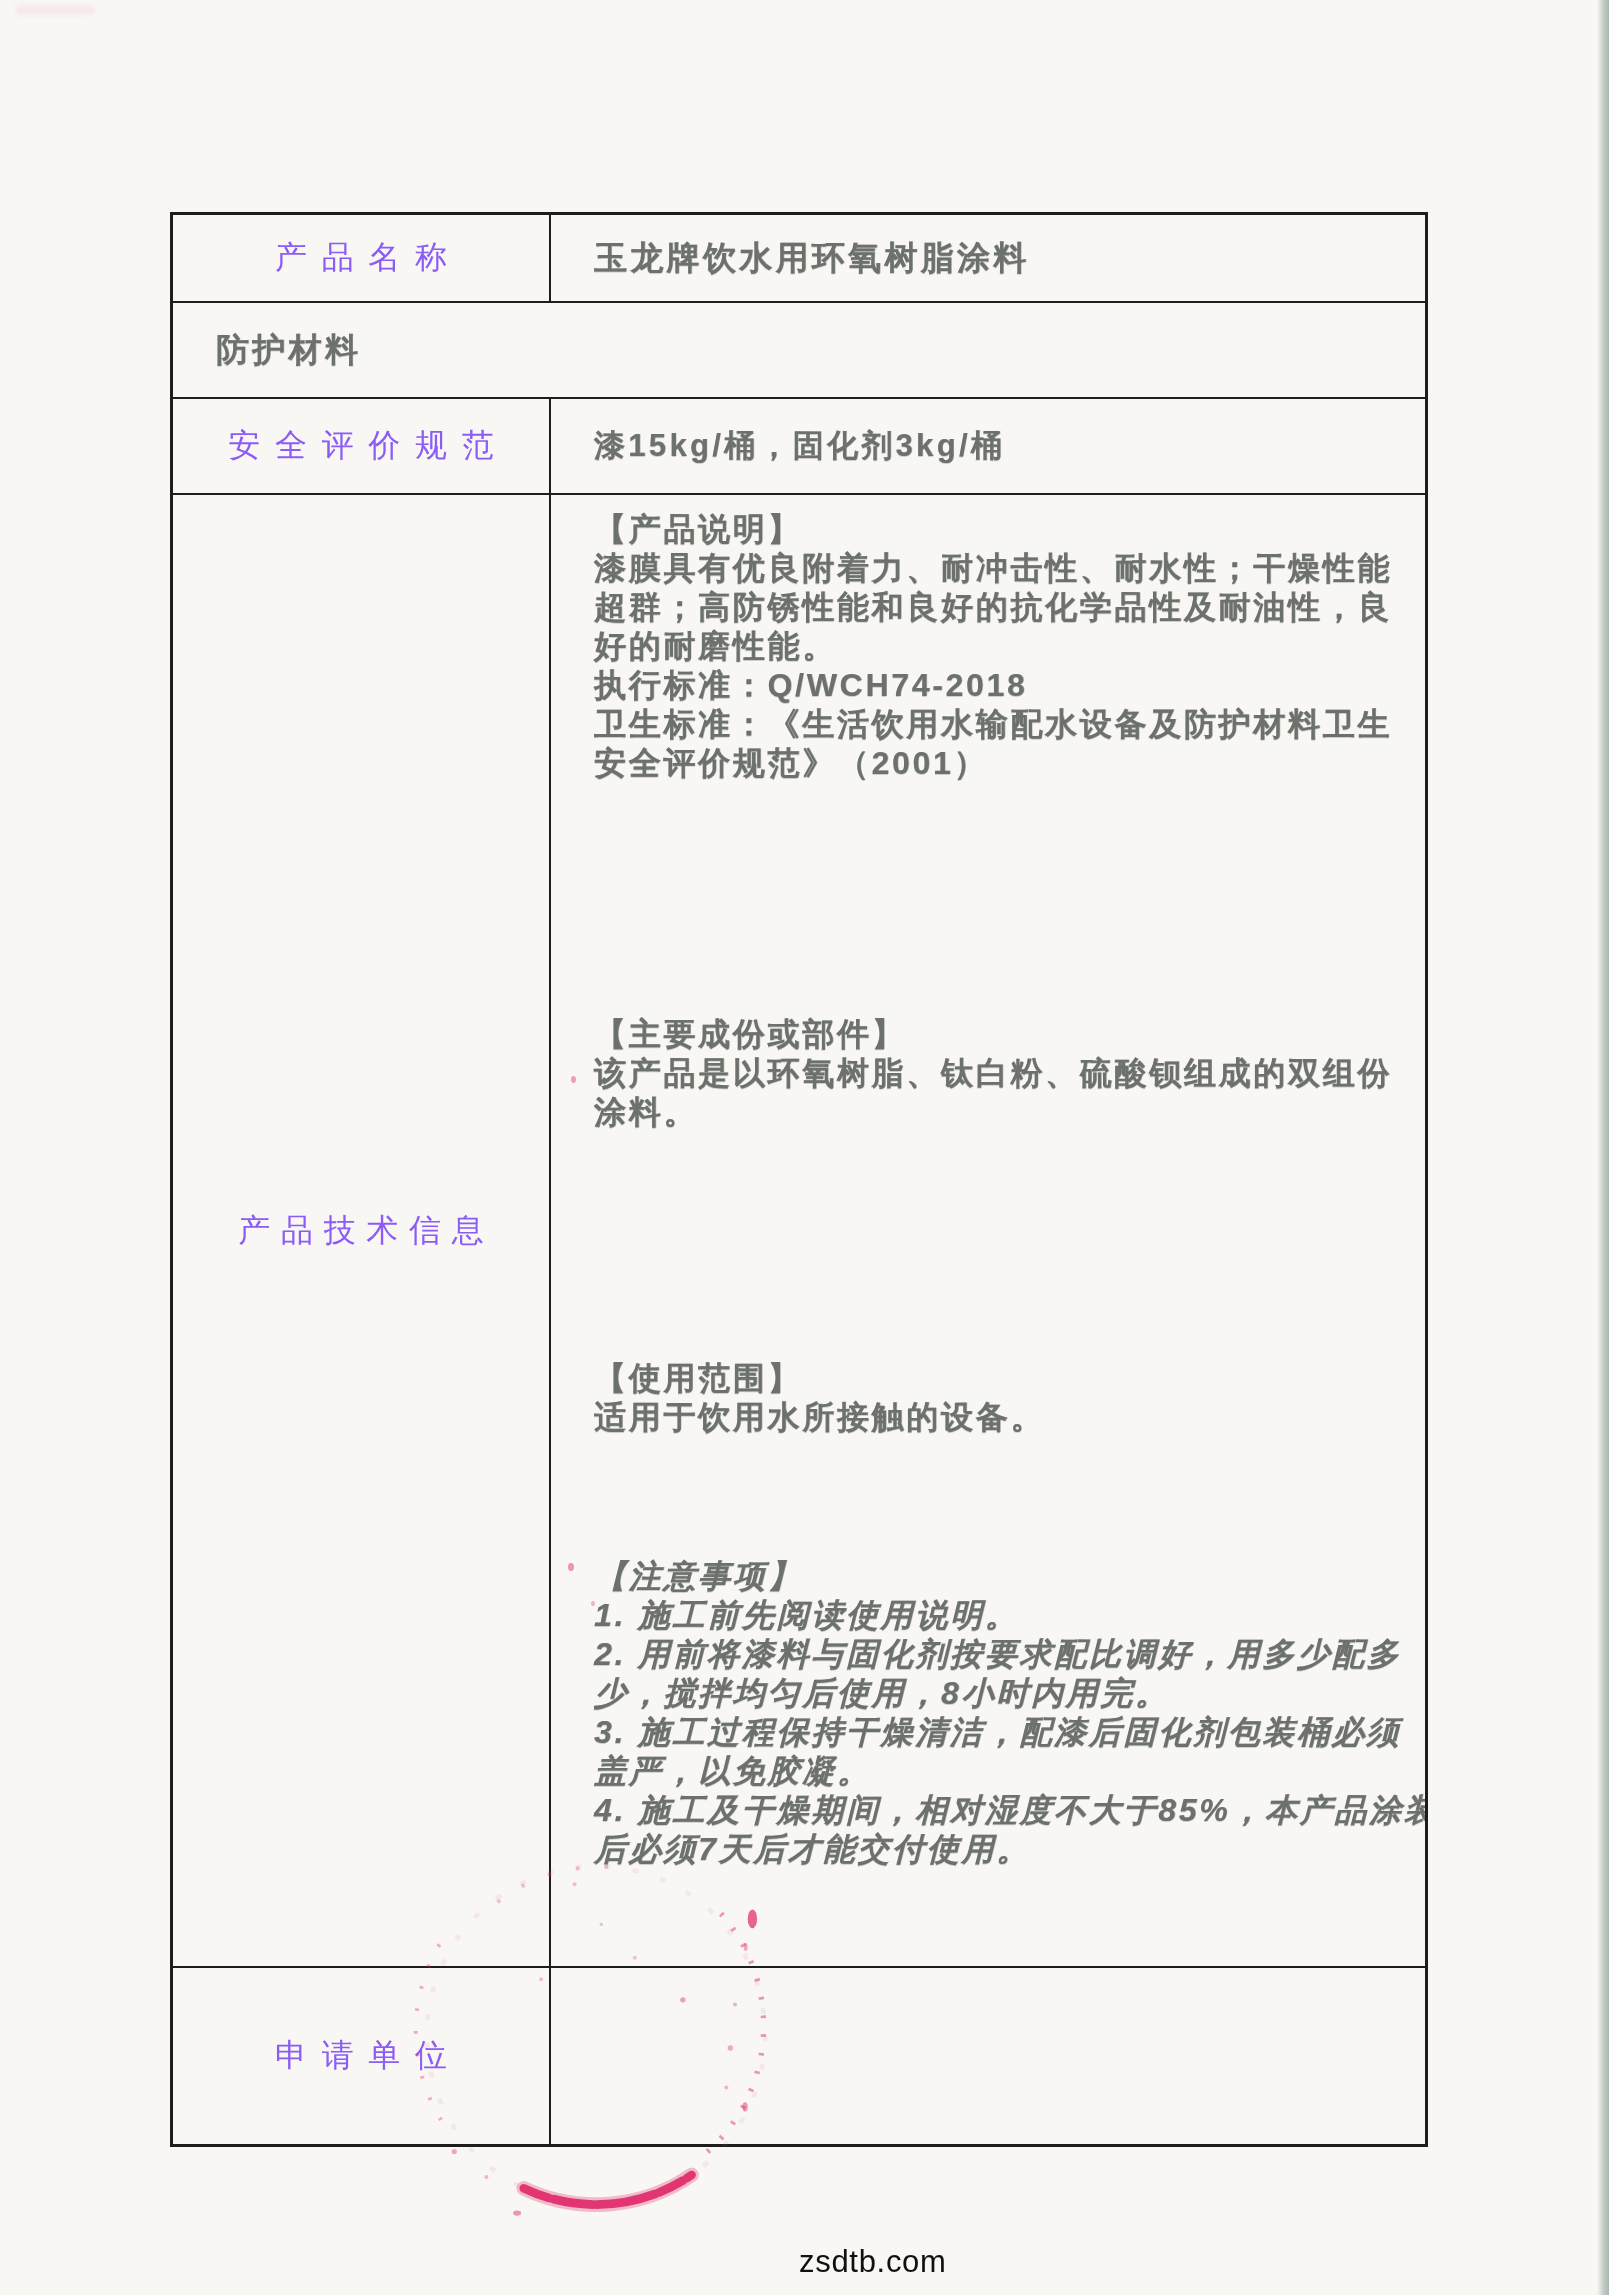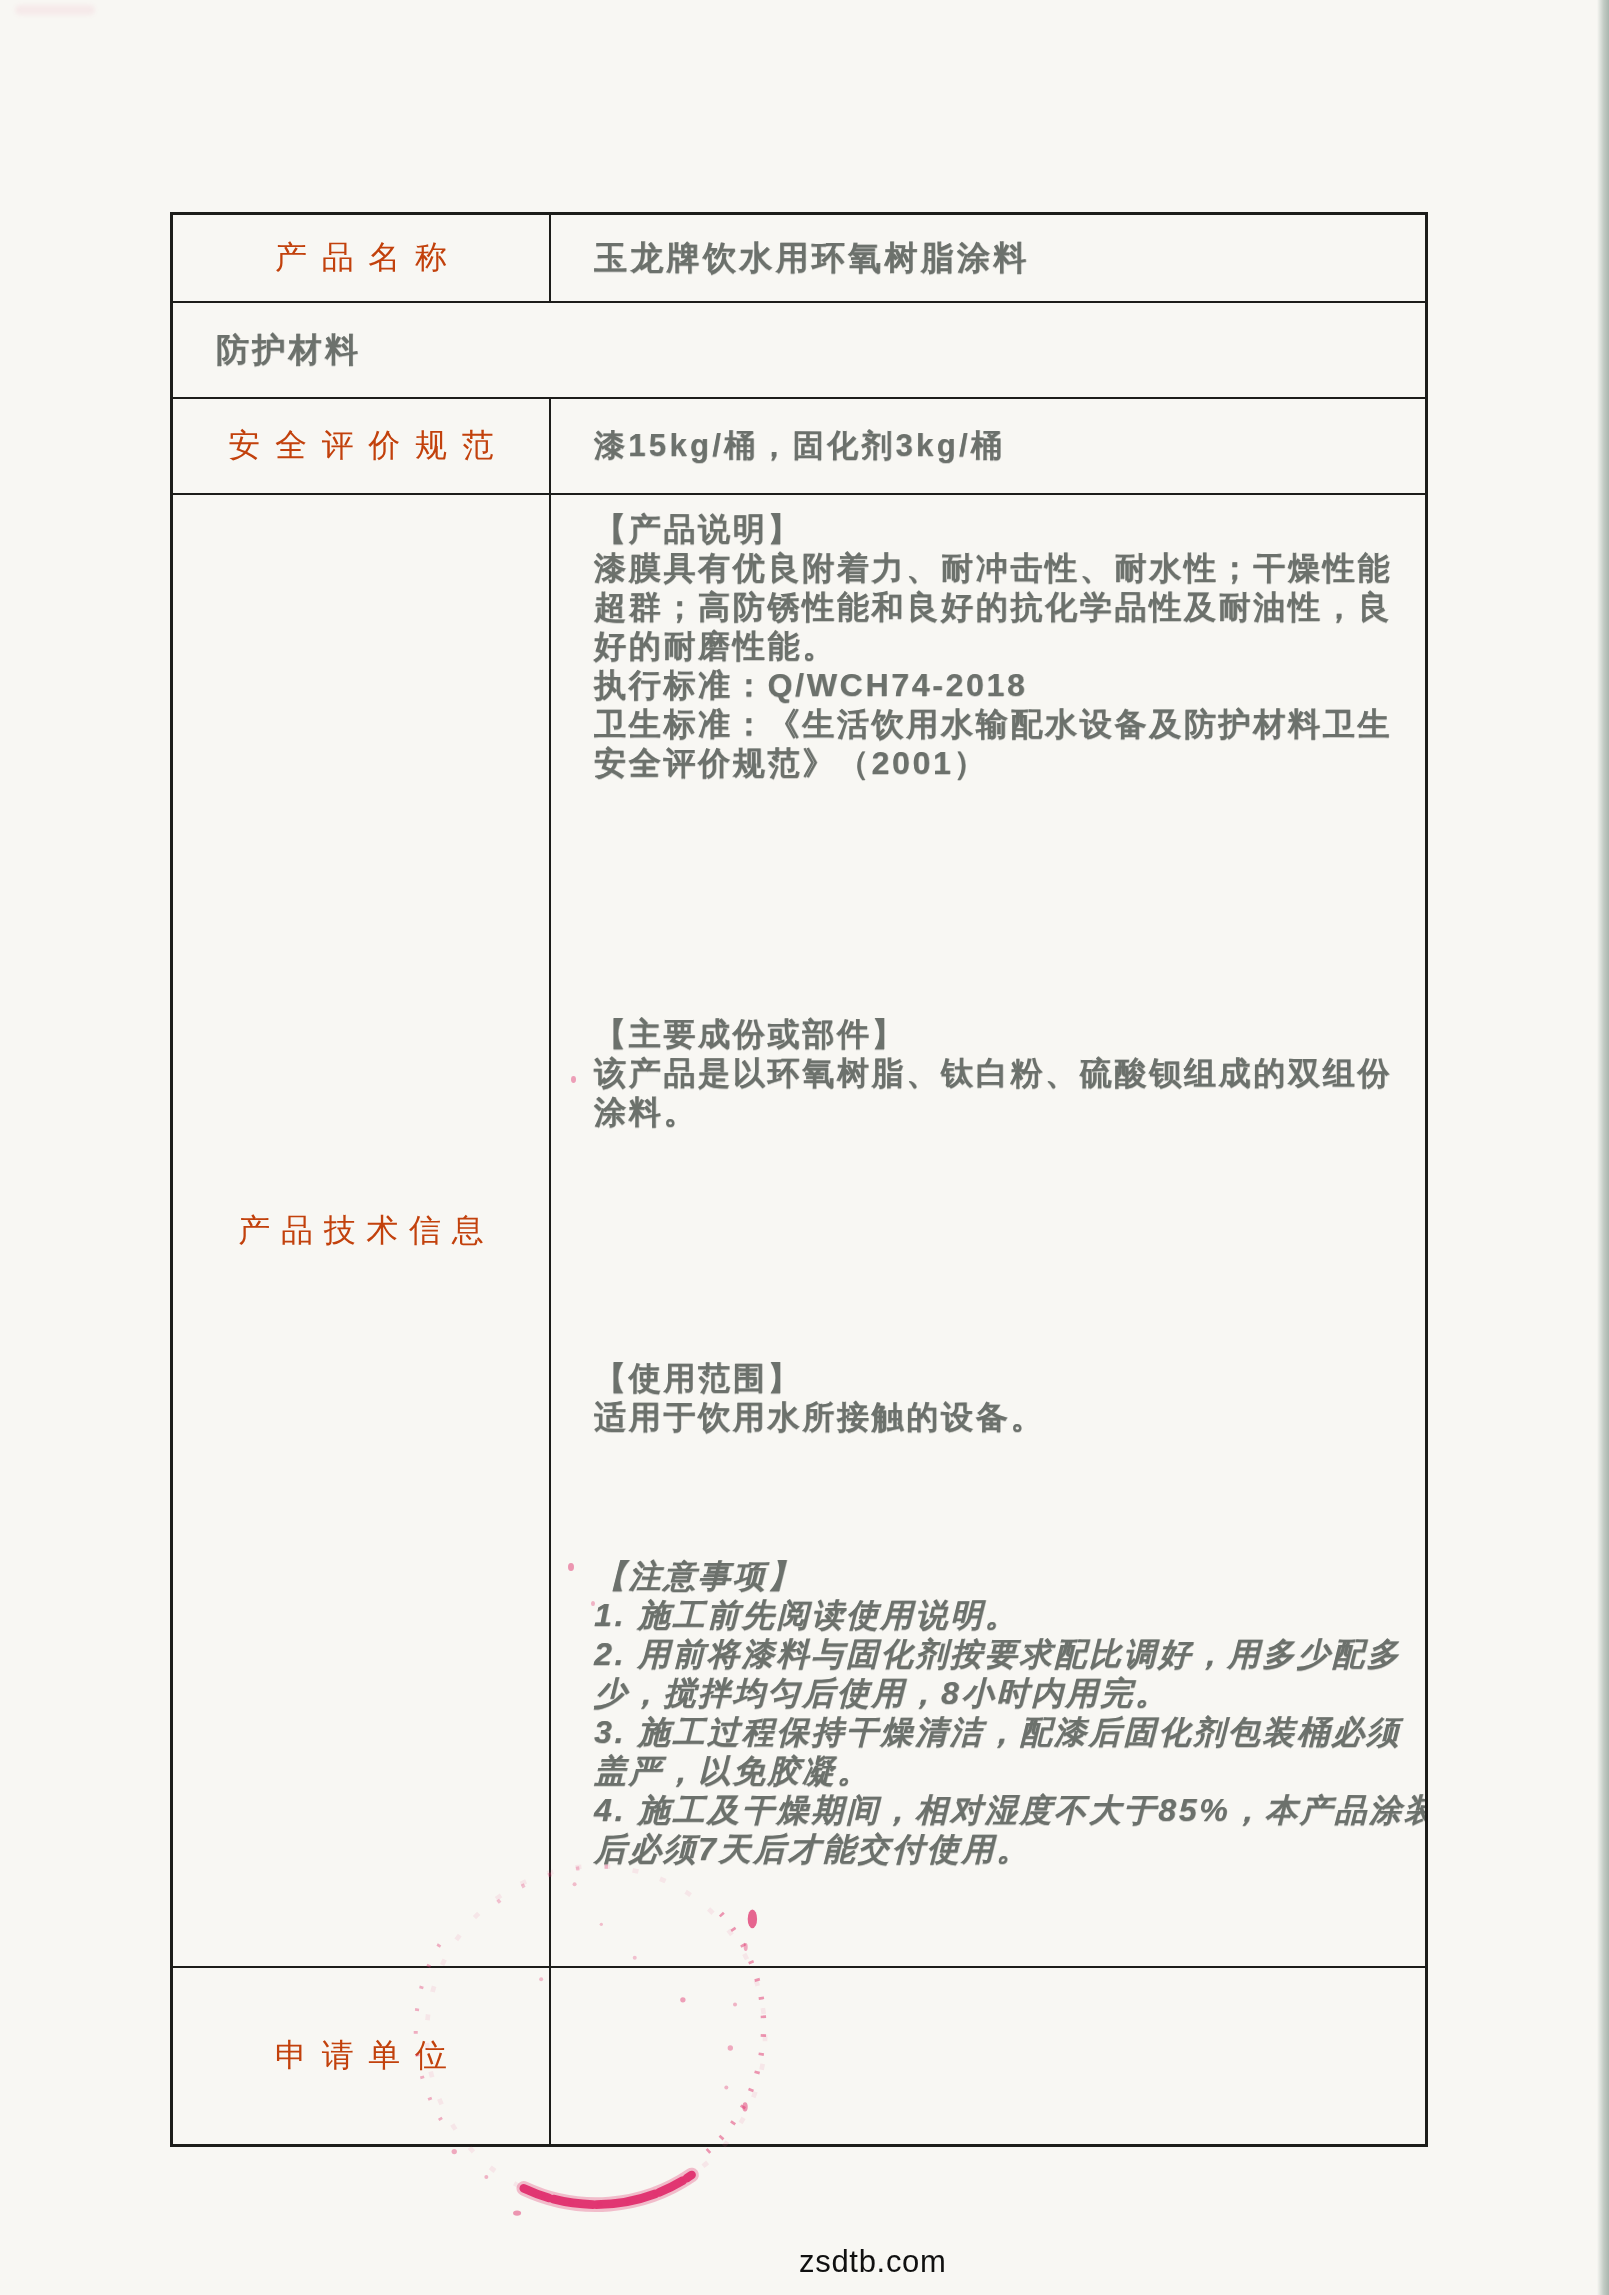--- a/index.html
+++ b/index.html
@@ -41,21 +41,21 @@
     width: 378px; flex: 0 0 378px;
     border-right: 2.7px solid #1d1d1a;
     display: flex; align-items: center; justify-content: center;
   }
   .cell-value {
     flex: 1; display: flex; align-items: center;
     padding-left: 43px; overflow: hidden;
   }
   .lbl {
     font-family: "Liberation Serif", serif;
-    font-size: 32px; color: #c2410c;
+    font-size: 32px; color: #8b5cf6;
     letter-spacing: 14.7px; margin-right: -14.7px;
     white-space: nowrap;
   }
   .lbl-sm { letter-spacing: 10.7px; margin-right: -10.7px; }
   .val {
     font-weight: 700; font-size: 33px; color: #6c716c;
     letter-spacing: 3.3px; white-space: nowrap;
     text-shadow: 0.7px 0 0 rgba(108,113,108,0.45), 0 0.7px 0 rgba(108,113,108,0.3);
   }
   .val-sm { font-size: 31px; }

